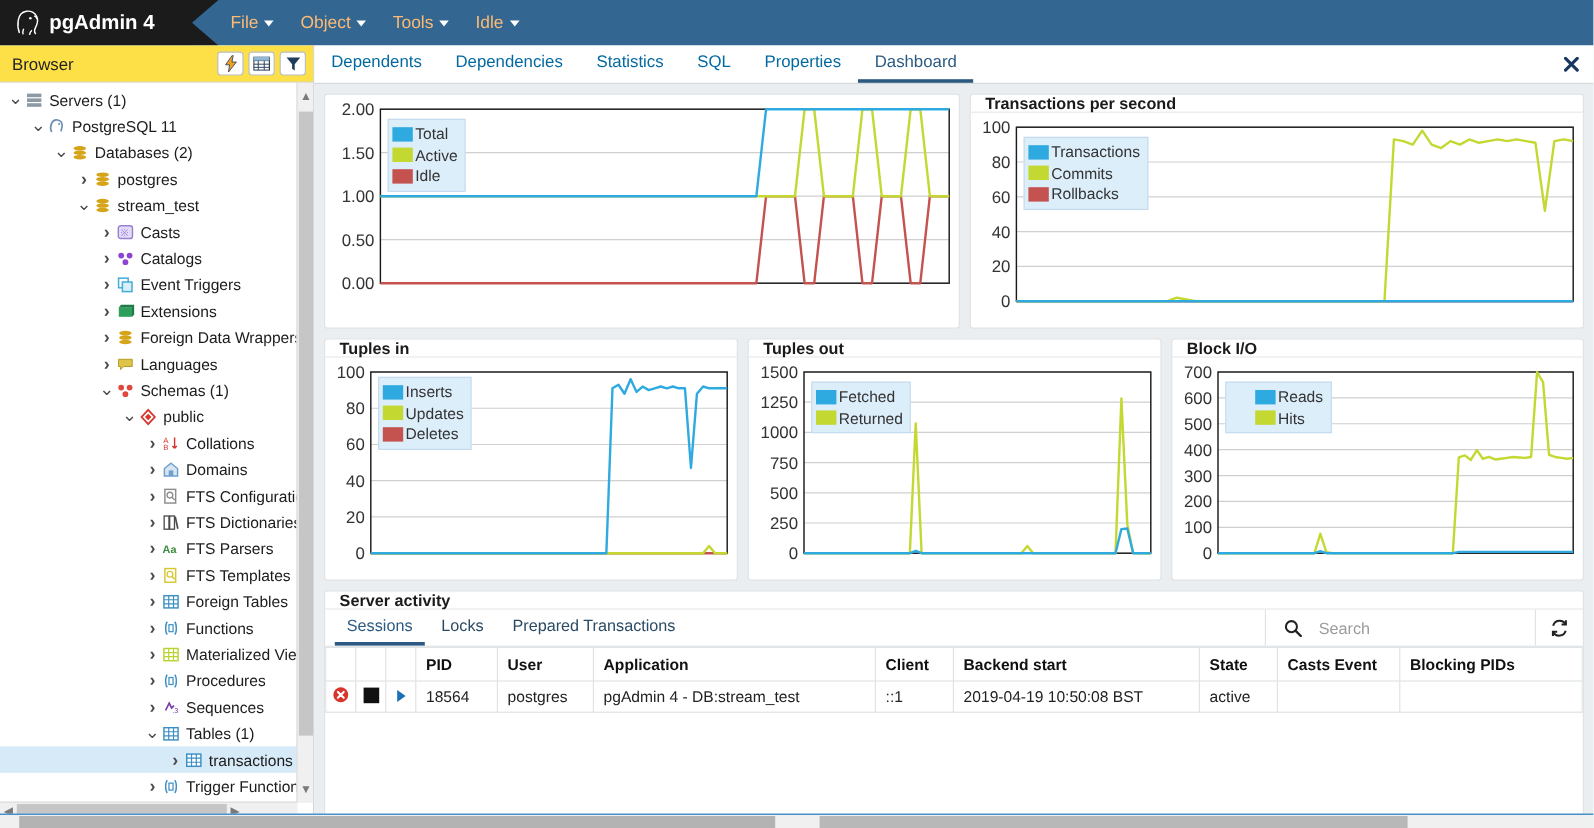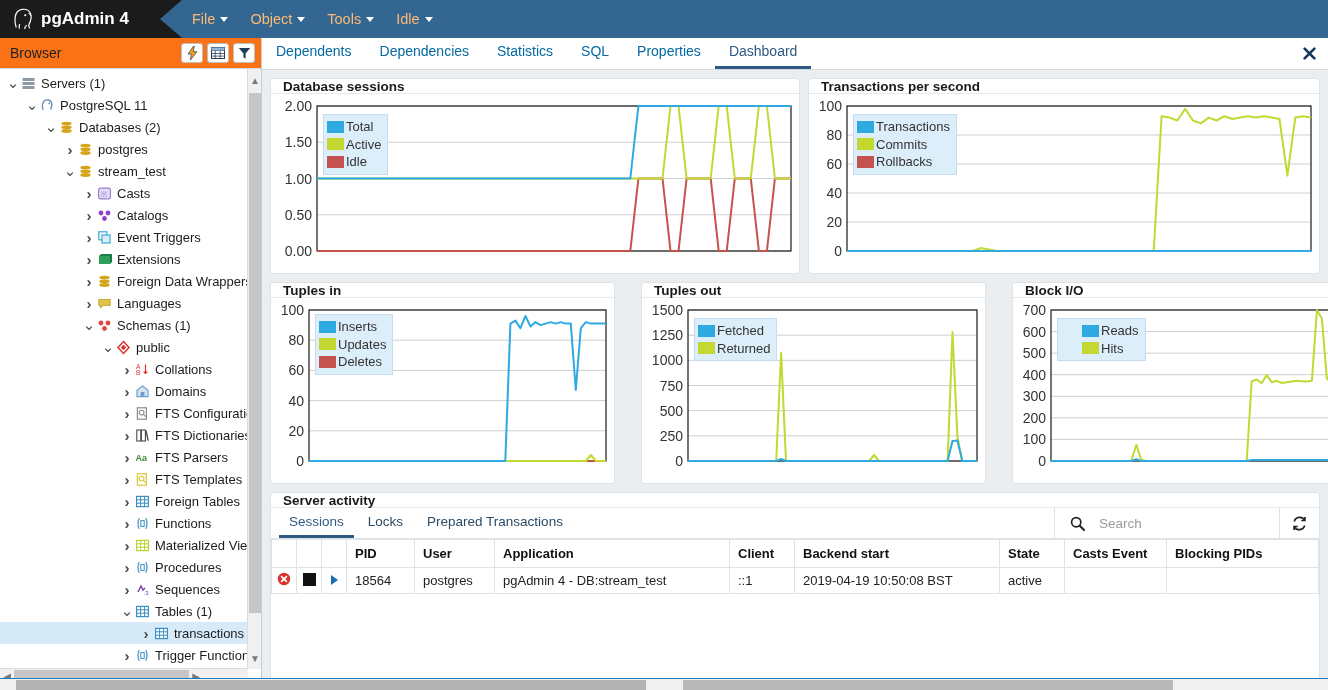--- a/index.html
+++ b/index.html
@@ -45,21 +45,21 @@
     border-top:5px solid #ffffff; }
 
   
   .browser-panel {
     position: absolute; top: 38px; left: 0; width: 262px; height: 652px;
     background: #ffffff; border-right: 1px solid #c9ced3;
   }
   .browser-head {
     height: 31px; border-bottom: 1px solid #d6dade;
     display: flex; align-items: center; padding: 0 6px 0 10px;
-    background: #f97316;
+    background: #fde047;
   }
   .browser-title { font-size: 14px; color: #222; flex: 1; }
   .tool-btns { display: flex; gap: 4px; }
   .tool-btn {
     width: 22px; height: 20px; border: 1px solid #b9c0c6; border-radius: 3px;
     background: #fff; display: flex; align-items: center; justify-content: center;
     cursor: pointer;
   }
 
   .tree {
@@ -122,21 +122,21 @@
   .card-head {
     height: 15px; padding: 0 12px; display: flex; align-items: center;
     font-weight: bold; font-size: 13.5px; color: #1a1a1a;
     border-bottom: 1px solid #e6e9ec;
   }
   .card-body { flex: 1; padding: 6px 6px 4px 6px; position: relative; }
 
   .row1 { display: flex; gap: 8px; height: 196px; }
   .row1 > .card:first-child { width: 530px; }
   .row1 > .card:last-child { flex: 1; }
-  .row2 { display: flex; gap: 26px; height: 202px; margin-top: 8px; }
+  .row2 { display: flex; gap: 8px; height: 202px; margin-top: 8px; }
   .row2 > .card { flex: 1; }
   .row3 { margin-top: 8px; height: 196px; }
 
   
   .chart { position: relative; width: 100%; height: 100%; }
   .chart svg { display: block; }
   .legend {
     position: absolute; background: #ddeefb; border: 1px solid #c6dcee;
     padding: 3px 6px 3px 3px; font-size: 13px; color: #333; line-height: 1.35;
   }
@@ -563,21 +563,20 @@
         <svg width="13" height="13" viewBox="0 0 13 13">
           <path d="M1.6 1.6 11.4 11.4M11.4 1.6 1.6 11.4" stroke="#17375e" stroke-width="2.6" stroke-linecap="round"></path>
         </svg>
       </div>
       </div>
 
     <div class="dash">
 
       <div class="row1">
         <div class="card">
-          <div class="card-head">Database sessions</div>
           <div class="card-body">
               <div class="chart" id="chart0">
                 <svg width="516" height="157">
                   <line x1="40" x2="514" y1="151" y2="151" stroke="#cfcfcf" stroke-width="1"></line>
                   <text x="35" y="156" text-anchor="end" font-size="14" fill="#333" font-family="Liberation Sans, sans-serif">0.00</text>
                   <line x1="40" x2="514" y1="114.75" y2="114.75" stroke="#cfcfcf" stroke-width="1"></line>
                   <text x="35" y="119.75" text-anchor="end" font-size="14" fill="#333" font-family="Liberation Sans, sans-serif">0.50</text>
                   <line x1="40" x2="514" y1="78.5" y2="78.5" stroke="#cfcfcf" stroke-width="1"></line>
                   <text x="35" y="83.5" text-anchor="end" font-size="14" fill="#333" font-family="Liberation Sans, sans-serif">1.00</text>
                   <line x1="40" x2="514" y1="42.25" y2="42.25" stroke="#cfcfcf" stroke-width="1"></line>

